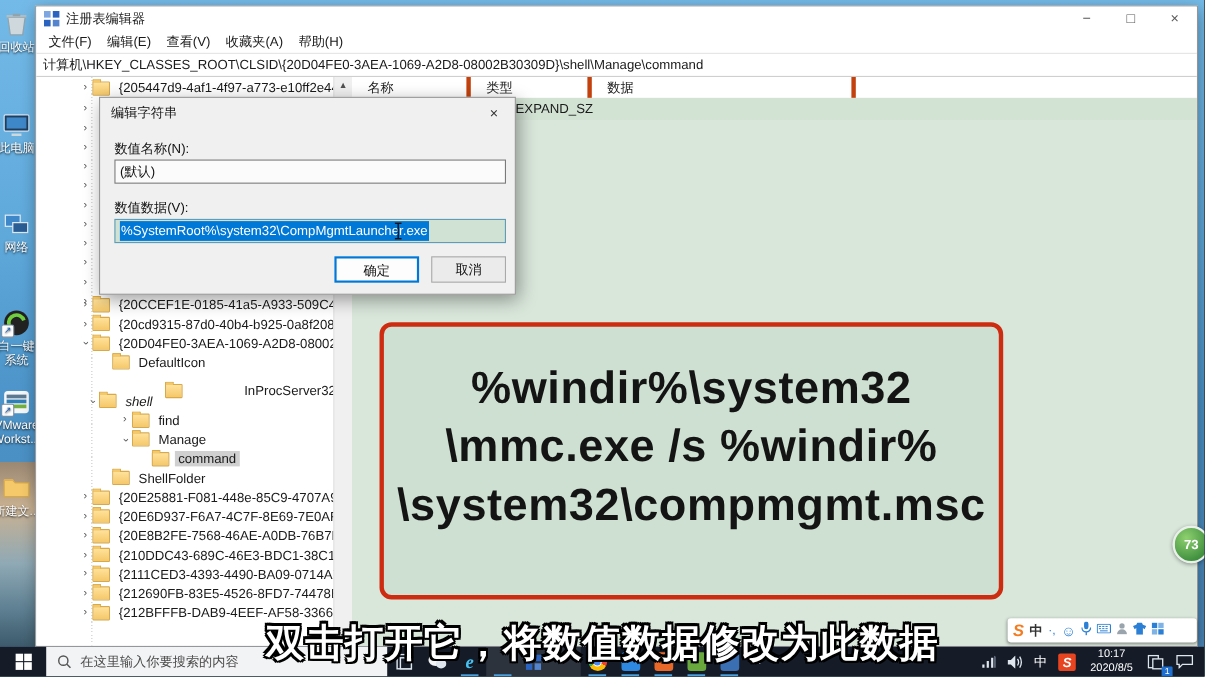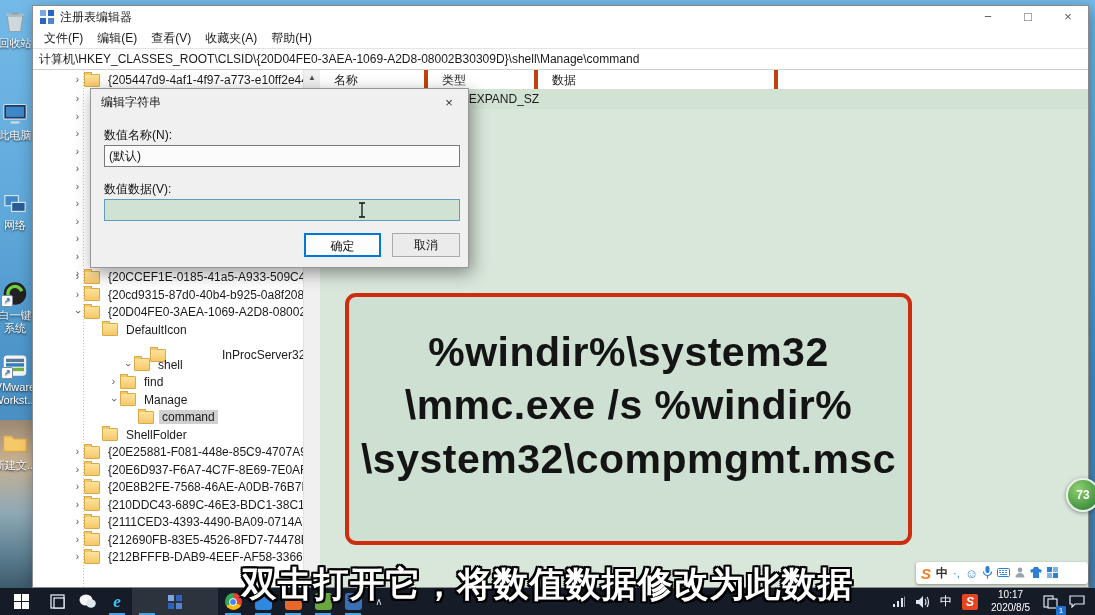--- a/index.html
+++ b/index.html
@@ -255,21 +255,21 @@
             <div class="tree-row" style="top: 250.5px; padding-left: 56px;">
               <span class="tree-exp"></span>
               <span class="tree-folder"></span>
               <span class="tree-label">DefaultIcon</span>
             </div>
             <div class="tree-row" style="top: 276px; padding-left: 56px; gap: 48px;">
               <span class="tree-exp"></span>
               <span class="tree-folder"></span>
               <span class="tree-label">InProcServer32</span>
             </div>
-            <div class="tree-row" style="top: 285.5px; padding-left: 88px;">
+            <div class="tree-row" style="top: 285.5px; padding-left: 44px; font-style: italic;">
               <span class="tree-exp open">›</span>
               <span class="tree-folder"></span>
               <span class="tree-label">shell</span>
             </div>
             <div class="tree-row" style="top: 303px; padding-left: 74px;">
               <span class="tree-exp">›</span>
               <span class="tree-folder"></span>
               <span class="tree-label">find</span>
             </div>
             <div class="tree-row" style="top: 320.5px; padding-left: 74px;">
@@ -345,20 +345,21 @@
 
   <div class="dialog">
     <div class="dlg-titlebar">
       <span class="dlg-title">编辑字符串</span>
       <span class="dlg-close">×</span>
     </div>
     <div class="dlg-label" style="top:38px;">数值名称(N):</div>
     <div class="dlg-input" style="top:56px;">(默认)</div>
     <div class="dlg-label" style="top:92px;">数值数据(V):</div>
     <div class="dlg-input value-field" style="top:110px;">
+      <span class="sel-text">%SystemRoot%\system32\CompMgmtLauncher.exe</span>
       <span class="ibeam">
         <svg width="10" height="16" viewBox="0 0 10 16">
             <path d="M2 1h6M5 1v14M2 15h6" stroke="#111" stroke-width="1.3" fill="none"></path>
           </svg>
       </span>
     </div>
     <div class="dlg-btn btn-ok">确定</div>
     <div class="dlg-btn btn-cancel">取消</div>
   </div>
 
@@ -371,20 +372,27 @@
   <div class="subtitle">双击打开它，将数值数据修改为此数据</div>
 
   <div class="taskbar">
     <div class="tb-start">
       <svg width="15" height="15" viewBox="0 0 15 15">
         <rect x="0" y="0" width="7" height="7" fill="#fff"></rect>
           <rect x="8" y="0" width="7" height="7" fill="#fff"></rect>
         <rect x="0" y="8" width="7" height="7" fill="#fff"></rect>
           <rect x="8" y="8" width="7" height="7" fill="#fff"></rect>
       </svg>
+    </div>
+    <div class="tb-search">
+      <svg width="13" height="13" viewBox="0 0 14 14">
+        <circle cx="6" cy="6" r="4.5" fill="none" stroke="#555" stroke-width="1.4"></circle>
+        <line x1="9.5" y1="9.5" x2="13" y2="13" stroke="#555" stroke-width="1.4"></line>
+      </svg>
+      <span>在这里输入你要搜索的内容</span>
     </div>
     <div class="tb-icons" id="tb-icons">
         <div class="tb-app">
           <svg width="15" height="15" viewBox="0 0 15 15">
             <rect x="1" y="1" width="13" height="13" fill="none" stroke="#dfe6ee" stroke-width="1.3"></rect>
             <rect x="4" y="4" width="10" height="10" fill="#151c28" stroke="#dfe6ee" stroke-width="1.3"></rect>
           </svg>
         </div>
         <div class="tb-app">
           <svg width="17" height="15" viewBox="0 0 17 15">

